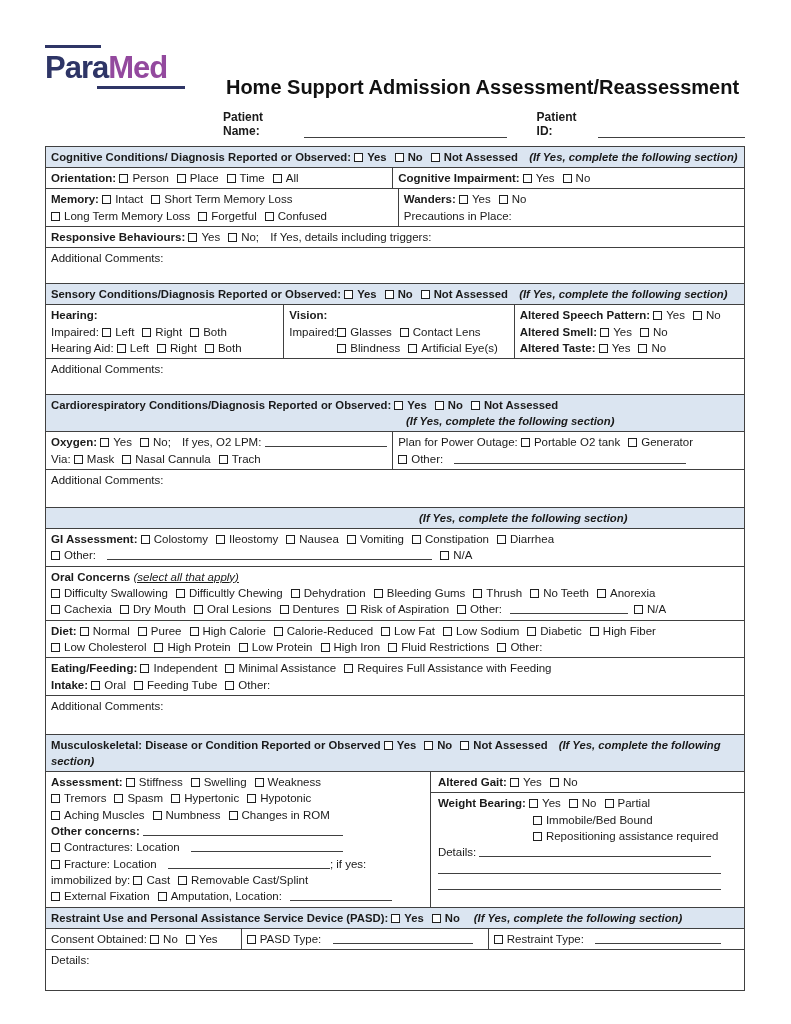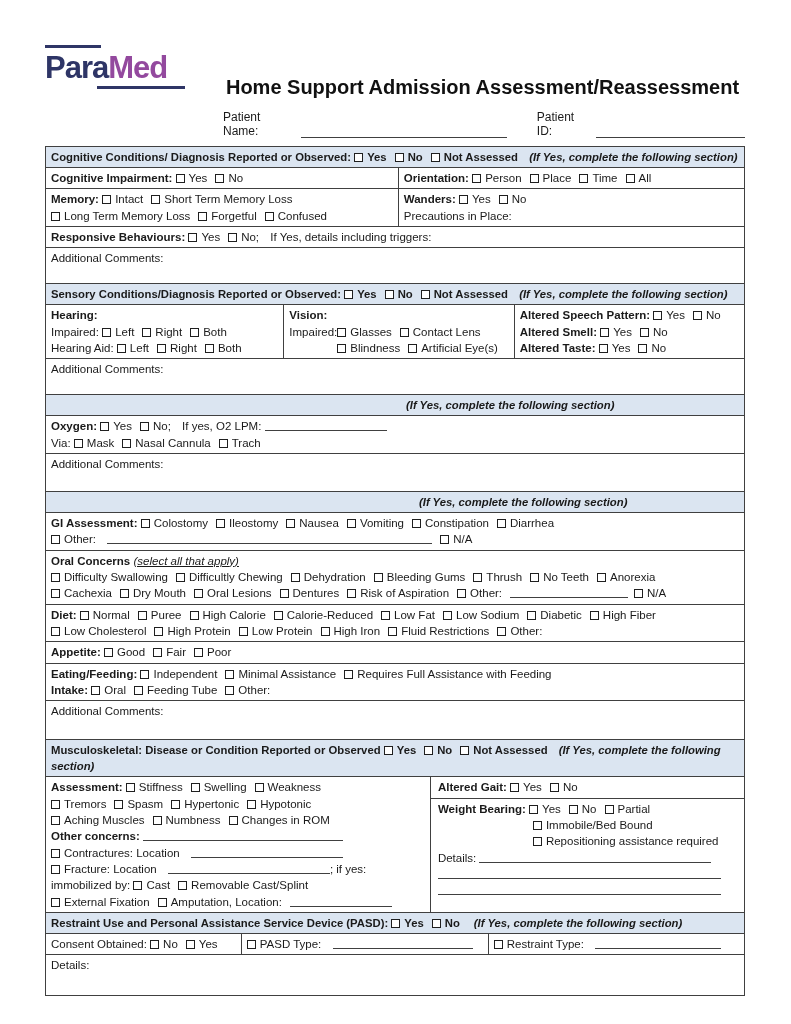--- a/index.html
+++ b/index.html
@@ -12,21 +12,21 @@
   
   .page-header { display:flex; align-items:center; height:62px; }
   .logo-block { width:175px; flex:0 0 175px; }
   .logo-topline { width:56px; height:3px; background:var(--navy); margin-bottom:4px; }
   .logo-text { font-size:31px; font-weight:bold; letter-spacing:-1px; line-height:1; }
   .logo-para { color:var(--navy); }
   .logo-med { color:var(--brandpurple); }
   .logo-bottomline { width:88px; height:3px; background:var(--navy); margin-top:3px; margin-left:52px; }
   .doc-title { flex:1; text-align:center; font-size:20px; font-weight:bold; color:#111;margin-top:40px; }
   
-  .patient-line { margin:12px 0 8px 178px; font-size:12px; font-weight:normal; display:flex; align-items:flex-end; }
+  .patient-line { margin:12px 0 8px 178px; font-size:12px; font-weight:bold; display:flex; align-items:flex-end; }
   .wfield { display:inline-block; border-bottom:1.3px solid #404040; height:13px; }
   .pn-line { width:218px; margin-left:6px; }
   .pid-line { width:158px; margin-left:6px; }
   .pid-label { margin-left:30px; }
   
   .form { width:700px; border:1.4px solid var(--bdr); border-top:none; font-size:11.5px; line-height:1.42; }
   .section { border-top:1.4px solid var(--bdr); }
   .sec-header { background:var(--hdrbg); font-weight:bold; font-size:11.3px; padding:2px 5px; }
   .hline { min-height:16px; }
   .row { display:flex; border-top:1px solid var(--bdr); }
@@ -63,22 +63,22 @@
   <span class="pid-label">Patient ID:</span>
   <span class="wfield pid-line"></span>
 </div>
 
 <div class="form" id="form-sections">
     <div class="section">
       <div class="sec-header">
         <div class="hline"><span class="b">Cognitive Conditions/ Diagnosis Reported or Observed: </span><span class="cbi"><span class="cbx"></span><span>Yes</span></span><span class="cbi"><span class="cbx"></span><span>No</span></span><span class="cbi"><span class="cbx"></span><span>Not Assessed </span></span><span class="bi">(If Yes, complete the following section)</span></div>
       </div>
       <div class="row">
+        <div class="cell" style="flex: 0 0 49.6%; width: 49.6%;"><span class="b">Orientation:  </span><span class="cbi"><span class="cbx"></span><span>Person</span></span><span class="cbi"><span class="cbx"></span><span>Place</span></span><span class="cbi"><span class="cbx"></span><span>Time</span></span><span class="cbi"><span class="cbx"></span><span>All</span></span></div>
         <div class="cell" style="flex: 0 0 50.4%; width: 50.4%;"><span class="b">Cognitive Impairment: </span><span class="cbi"><span class="cbx"></span><span>Yes</span></span><span class="cbi"><span class="cbx"></span><span>No</span></span></div>
-        <div class="cell" style="flex: 0 0 49.6%; width: 49.6%;"><span class="b">Orientation:  </span><span class="cbi"><span class="cbx"></span><span>Person</span></span><span class="cbi"><span class="cbx"></span><span>Place</span></span><span class="cbi"><span class="cbx"></span><span>Time</span></span><span class="cbi"><span class="cbx"></span><span>All</span></span></div>
       </div>
       <div class="row">
         <div class="cell" style="flex: 0 0 50.4%; width: 50.4%;"><span class="b">Memory: </span><span class="cbi"><span class="cbx"></span><span>Intact</span></span><span class="cbi"><span class="cbx"></span><span>Short Term Memory Loss</span></span><br><span class="cbi"><span class="cbx"></span><span>Long Term Memory Loss</span></span><span class="cbi"><span class="cbx"></span><span>Forgetful</span></span><span class="cbi"><span class="cbx"></span><span>Confused</span></span></div>
         <div class="cell" style="flex: 0 0 49.6%; width: 49.6%;"><span class="b">Wanders:  </span><span class="cbi"><span class="cbx"></span><span>Yes</span></span><span class="cbi"><span class="cbx"></span><span>No</span></span><br><span>Precautions in Place:</span></div>
       </div>
       <div class="row">
         <div class="cell" style="flex: 0 0 100%; width: 100%;"><span class="b">Responsive Behaviours: </span><span class="cbi"><span class="cbx"></span><span>Yes</span></span><span class="cbi"><span class="cbx"></span><span>No; </span></span><span>If Yes, details including triggers:</span></div>
       </div>
       <div class="row" style="min-height: 36px;">
         <div class="cell" style="flex: 0 0 100%; width: 100%;"><span>Additional Comments:</span></div>
@@ -92,44 +92,43 @@
         <div class="cell" style="flex: 0 0 34%; width: 34%;"><span class="b">Hearing:</span><br><span>Impaired: </span><span class="cbi"><span class="cbx"></span><span>Left</span></span><span class="cbi"><span class="cbx"></span><span>Right</span></span><span class="cbi"><span class="cbx"></span><span>Both</span></span><br><span>Hearing Aid: </span><span class="cbi"><span class="cbx"></span><span>Left</span></span><span class="cbi"><span class="cbx"></span><span>Right</span></span><span class="cbi"><span class="cbx"></span><span>Both</span></span></div>
         <div class="cell" style="flex: 0 0 33%; width: 33%;"><span class="b">Vision:</span><br><span>Impaired:</span><span class="cbi"><span class="cbx"></span><span>Glasses</span></span><span class="cbi"><span class="cbx"></span><span>Contact Lens</span></span><br><span class="pad" style="width: 48px;"></span><span class="cbi"><span class="cbx"></span><span>Blindness</span></span><span class="cbi"><span class="cbx"></span><span>Artificial Eye(s)</span></span></div>
         <div class="cell" style="flex: 0 0 33%; width: 33%;"><span class="b">Altered Speech Pattern: </span><span class="cbi"><span class="cbx"></span><span>Yes</span></span><span class="cbi"><span class="cbx"></span><span>No</span></span><br><span class="b">Altered Smell: </span><span class="cbi"><span class="cbx"></span><span>Yes</span></span><span class="cbi"><span class="cbx"></span><span>No</span></span><br><span class="b">Altered Taste: </span><span class="cbi"><span class="cbx"></span><span>Yes</span></span><span class="cbi"><span class="cbx"></span><span>No</span></span></div>
       </div>
       <div class="row" style="min-height: 36px;">
         <div class="cell" style="flex: 0 0 100%; width: 100%;"><span>Additional Comments:</span></div>
       </div>
     </div>
     <div class="section">
       <div class="sec-header">
+        <div class="hline"><span class="b">Cardiorespiratory Conditions/Diagnosis Reported or Observed:  </span><span class="cbi"><span class="cbx"></span><span>Yes</span></span><span class="cbi"><span class="cbx"></span><span>No</span></span><span class="cbi"><span class="cbx"></span><span>Not Assessed</span></span></div>
         <div class="hline" style="padding-left: 355px;"><span class="bi">(If Yes, complete the following section)</span></div>
       </div>
       <div class="row">
         <div class="cell" style="flex: 0 0 49.6%; width: 49.6%;"><span class="b">Oxygen: </span><span class="cbi"><span class="cbx"></span><span>Yes</span></span><span class="cbi"><span class="cbx"></span><span>No; </span></span><span>If yes, O2 LPM: </span><span class="wline" style="width: 122px;"></span><br><span>Via: </span><span class="cbi"><span class="cbx"></span><span>Mask</span></span><span class="cbi"><span class="cbx"></span><span>Nasal Cannula</span></span><span class="cbi"><span class="cbx"></span><span>Trach</span></span></div>
+        <div class="cell" style="flex: 0 0 50.4%; width: 50.4%;"><span>Plan for Power Outage: </span><span class="cbi"><span class="cbx"></span><span>Portable O2 tank</span></span><span class="cbi"><span class="cbx"></span><span>Generator</span></span><br><span class="cbi"><span class="cbx"></span><span>Other: </span></span><span class="wline" style="width: 232px;"></span></div>
       </div>
       <div class="row" style="min-height: 38px;">
         <div class="cell" style="flex: 0 0 100%; width: 100%;"><span>Additional Comments:</span></div>
       </div>
     </div>
     <div class="section">
       <div class="sec-header">
         <div class="hline" style="padding-left: 368px;"><span class="bi">(If Yes, complete the following section)</span></div>
       </div>
       <div class="row">
         <div class="cell" style="flex: 0 0 100%; width: 100%;"><span class="b">GI Assessment: </span><span class="cbi"><span class="cbx"></span><span>Colostomy</span></span><span class="cbi"><span class="cbx"></span><span>Ileostomy</span></span><span class="cbi"><span class="cbx"></span><span>Nausea</span></span><span class="cbi"><span class="cbx"></span><span>Vomiting</span></span><span class="cbi"><span class="cbx"></span><span>Constipation</span></span><span class="cbi"><span class="cbx"></span><span>Diarrhea</span></span><br><span class="cbi"><span class="cbx"></span><span>Other: </span></span><span class="wline" style="width: 325px;"></span><span class="pad" style="width: 8px;"></span><span class="cbi"><span class="cbx"></span><span>N/A</span></span></div>
       </div>
       <div class="row">
         <div class="cell" style="flex: 0 0 100%; width: 100%;"><span class="b">Oral Concerns </span><span class="i">(select all that apply)</span><br><span class="cbi"><span class="cbx"></span><span>Difficulty Swallowing</span></span><span class="cbi"><span class="cbx"></span><span>Difficultly Chewing</span></span><span class="cbi"><span class="cbx"></span><span>Dehydration</span></span><span class="cbi"><span class="cbx"></span><span>Bleeding Gums</span></span><span class="cbi"><span class="cbx"></span><span>Thrush</span></span><span class="cbi"><span class="cbx"></span><span>No Teeth</span></span><span class="cbi"><span class="cbx"></span><span>Anorexia</span></span><br><span class="cbi"><span class="cbx"></span><span>Cachexia</span></span><span class="cbi"><span class="cbx"></span><span>Dry Mouth</span></span><span class="cbi"><span class="cbx"></span><span>Oral Lesions</span></span><span class="cbi"><span class="cbx"></span><span>Dentures</span></span><span class="cbi"><span class="cbx"></span><span>Risk of Aspiration</span></span><span class="cbi"><span class="cbx"></span><span>Other:</span></span><span class="wline" style="width: 118px;"></span><span class="pad" style="width: 6px;"></span><span class="cbi"><span class="cbx"></span><span>N/A</span></span></div>
       </div>
       <div class="row">
         <div class="cell" style="flex: 0 0 100%; width: 100%;"><span class="b">Diet: </span><span class="cbi"><span class="cbx"></span><span>Normal</span></span><span class="cbi"><span class="cbx"></span><span>Puree</span></span><span class="cbi"><span class="cbx"></span><span>High Calorie</span></span><span class="cbi"><span class="cbx"></span><span>Calorie-Reduced</span></span><span class="cbi"><span class="cbx"></span><span>Low Fat</span></span><span class="cbi"><span class="cbx"></span><span>Low Sodium</span></span><span class="cbi"><span class="cbx"></span><span>Diabetic</span></span><span class="cbi"><span class="cbx"></span><span>High Fiber</span></span><br><span class="cbi"><span class="cbx"></span><span>Low Cholesterol</span></span><span class="cbi"><span class="cbx"></span><span>High Protein</span></span><span class="cbi"><span class="cbx"></span><span>Low Protein</span></span><span class="cbi"><span class="cbx"></span><span>High Iron</span></span><span class="cbi"><span class="cbx"></span><span>Fluid Restrictions</span></span><span class="cbi"><span class="cbx"></span><span>Other:</span></span></div>
-      </div>
-      <div class="row">
-        <div class="cell" style="flex: 0 0 100%; width: 100%;"><span class="b">Appetite: </span><span class="cbi"><span class="cbx"></span><span>Good</span></span><span class="cbi"><span class="cbx"></span><span>Fair</span></span><span class="cbi"><span class="cbx"></span><span>Poor</span></span></div>
       </div>
       <div class="row">
         <div class="cell" style="flex: 0 0 100%; width: 100%;"><span class="b">Eating/Feeding: </span><span class="cbi"><span class="cbx"></span><span>Independent</span></span><span class="cbi"><span class="cbx"></span><span>Minimal Assistance</span></span><span class="cbi"><span class="cbx"></span><span>Requires Full Assistance with Feeding</span></span><br><span class="b">Intake: </span><span class="cbi"><span class="cbx"></span><span>Oral</span></span><span class="cbi"><span class="cbx"></span><span>Feeding Tube</span></span><span class="cbi"><span class="cbx"></span><span>Other:</span></span></div>
       </div>
       <div class="row" style="min-height: 39px;">
         <div class="cell" style="flex: 0 0 100%; width: 100%;"><span>Additional Comments:</span></div>
       </div>
     </div>
     <div class="section">
       <div class="sec-header">

